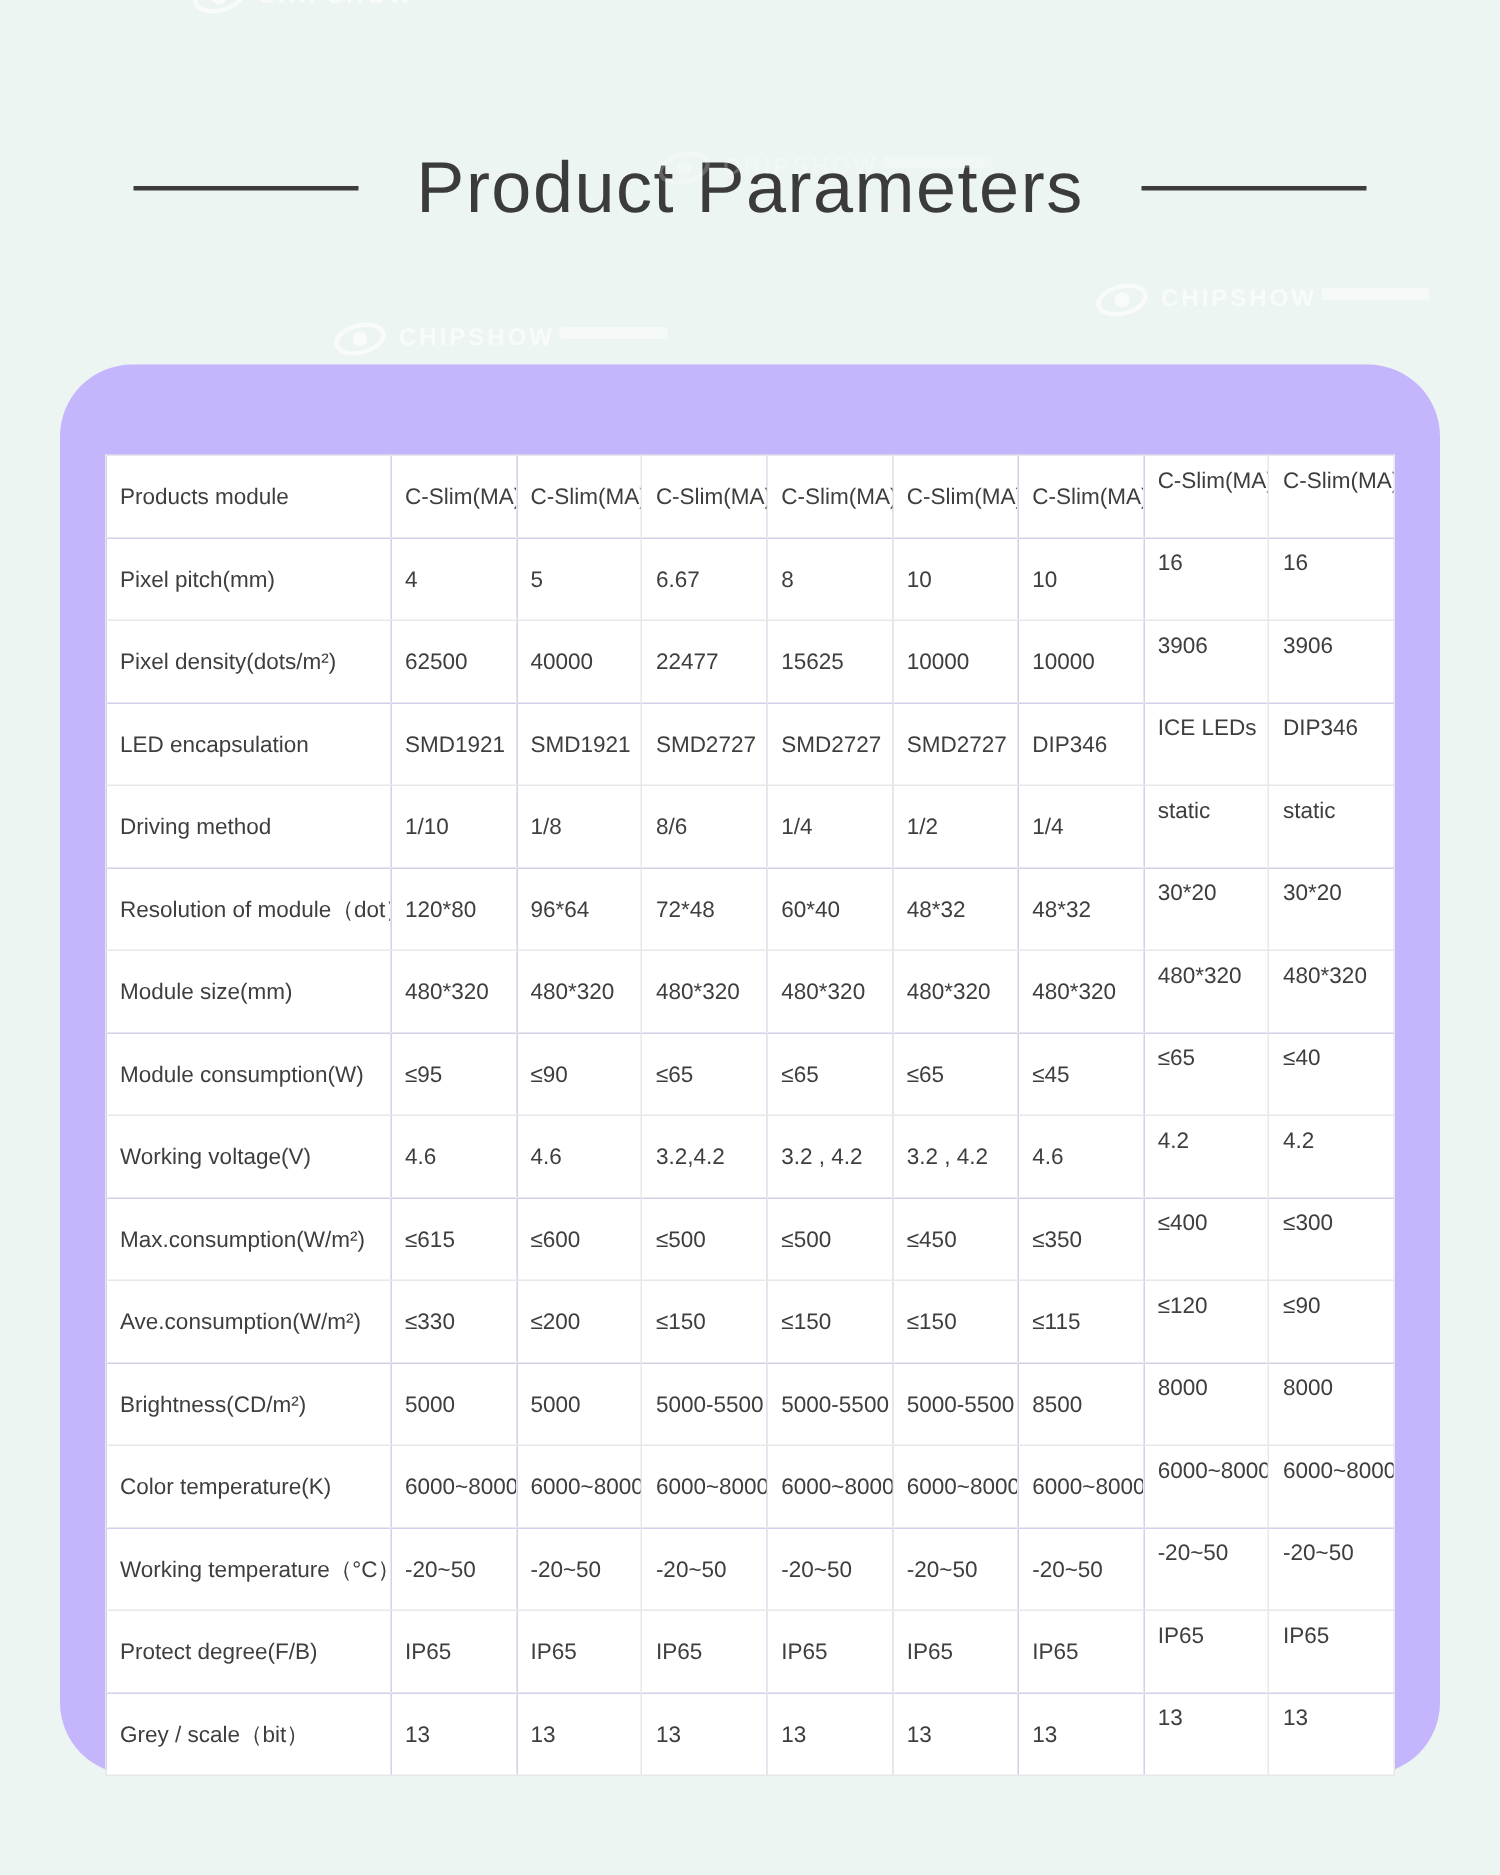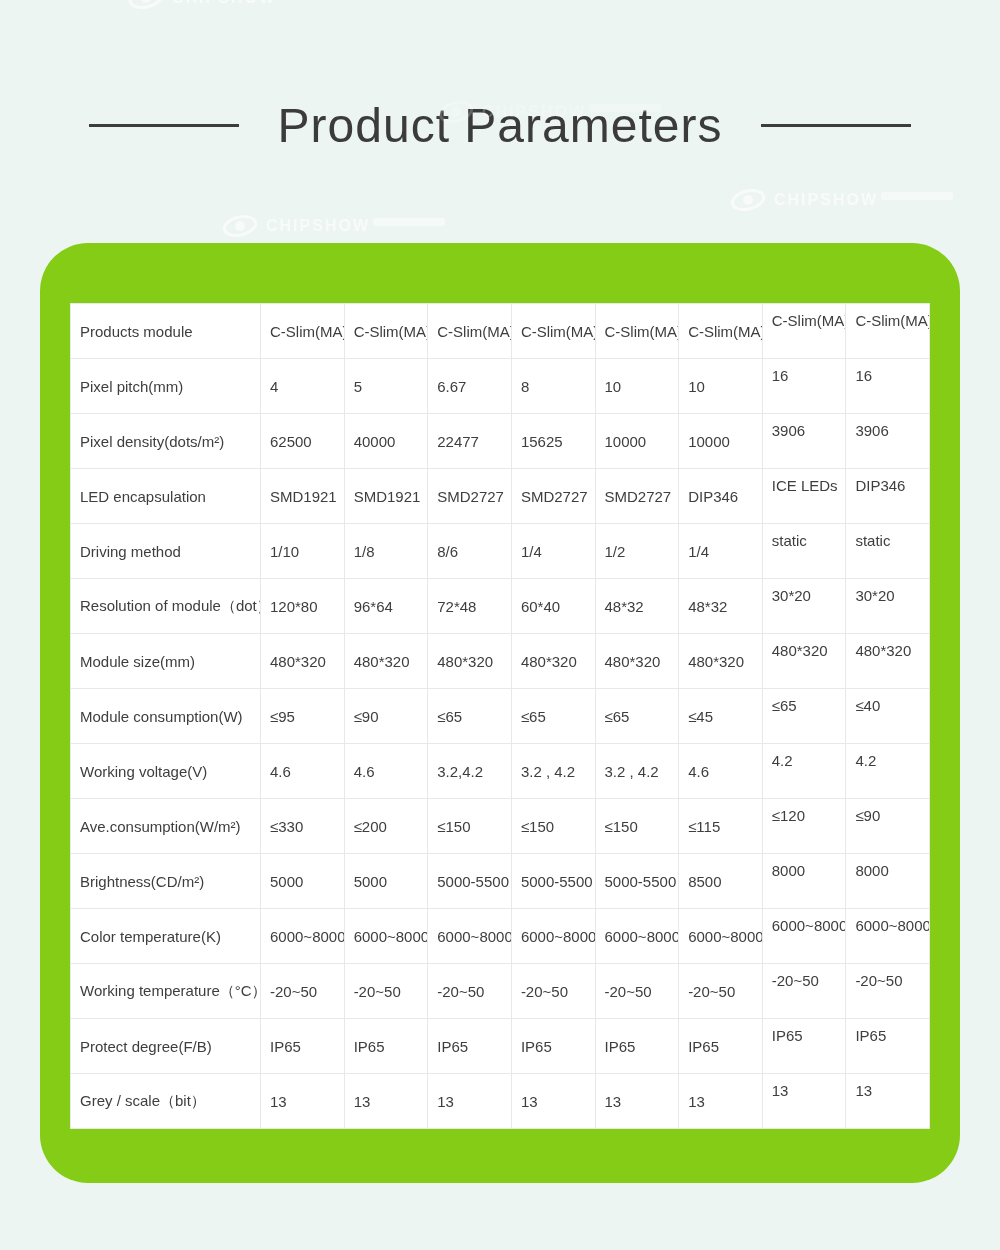--- a/index.html
+++ b/index.html
@@ -29,21 +29,21 @@
   }
   .wm .wm-text { display:flex; flex-direction:row; gap:3px;text-align:right; }
   .wm .wm-brand { font-size:16px; font-weight:bold; letter-spacing:2px; line-height:1; }
   .wm .wm-sub { width:72px; height:8px; background:rgba(255,255,255,0.45); border-radius:2px; }
   .wm.dim { opacity:0.55; }
 
   
   .card {
     position:absolute; left:40px; top:243px;
     width:920px; height:940px;
-    background:#84cc16; border-radius:48px;
+    background:#c4b5fd; border-radius:48px;
   }
 
   
   table.params {
     position:absolute; left:30px; top:60px;
     width:860px;
     border-collapse:collapse; table-layout:fixed;
   }
   table.params td {
     border:1px solid #e8e8e8;
@@ -219,20 +219,31 @@
             <td>4.6</td>
             <td>4.6</td>
             <td>3.2,4.2</td>
             <td>3.2 , 4.2</td>
             <td>3.2 , 4.2</td>
             <td>4.6</td>
             <td class="raised">4.2</td>
             <td class="raised">4.2</td>
           </tr>
           <tr>
+            <td>Max.consumption(W/m²)</td>
+            <td>≤615</td>
+            <td>≤600</td>
+            <td>≤500</td>
+            <td>≤500</td>
+            <td>≤450</td>
+            <td>≤350</td>
+            <td class="raised">≤400</td>
+            <td class="raised">≤300</td>
+          </tr>
+          <tr>
             <td>Ave.consumption(W/m²)</td>
             <td>≤330</td>
             <td>≤200</td>
             <td>≤150</td>
             <td>≤150</td>
             <td>≤150</td>
             <td>≤115</td>
             <td class="raised">≤120</td>
             <td class="raised">≤90</td>
           </tr>

